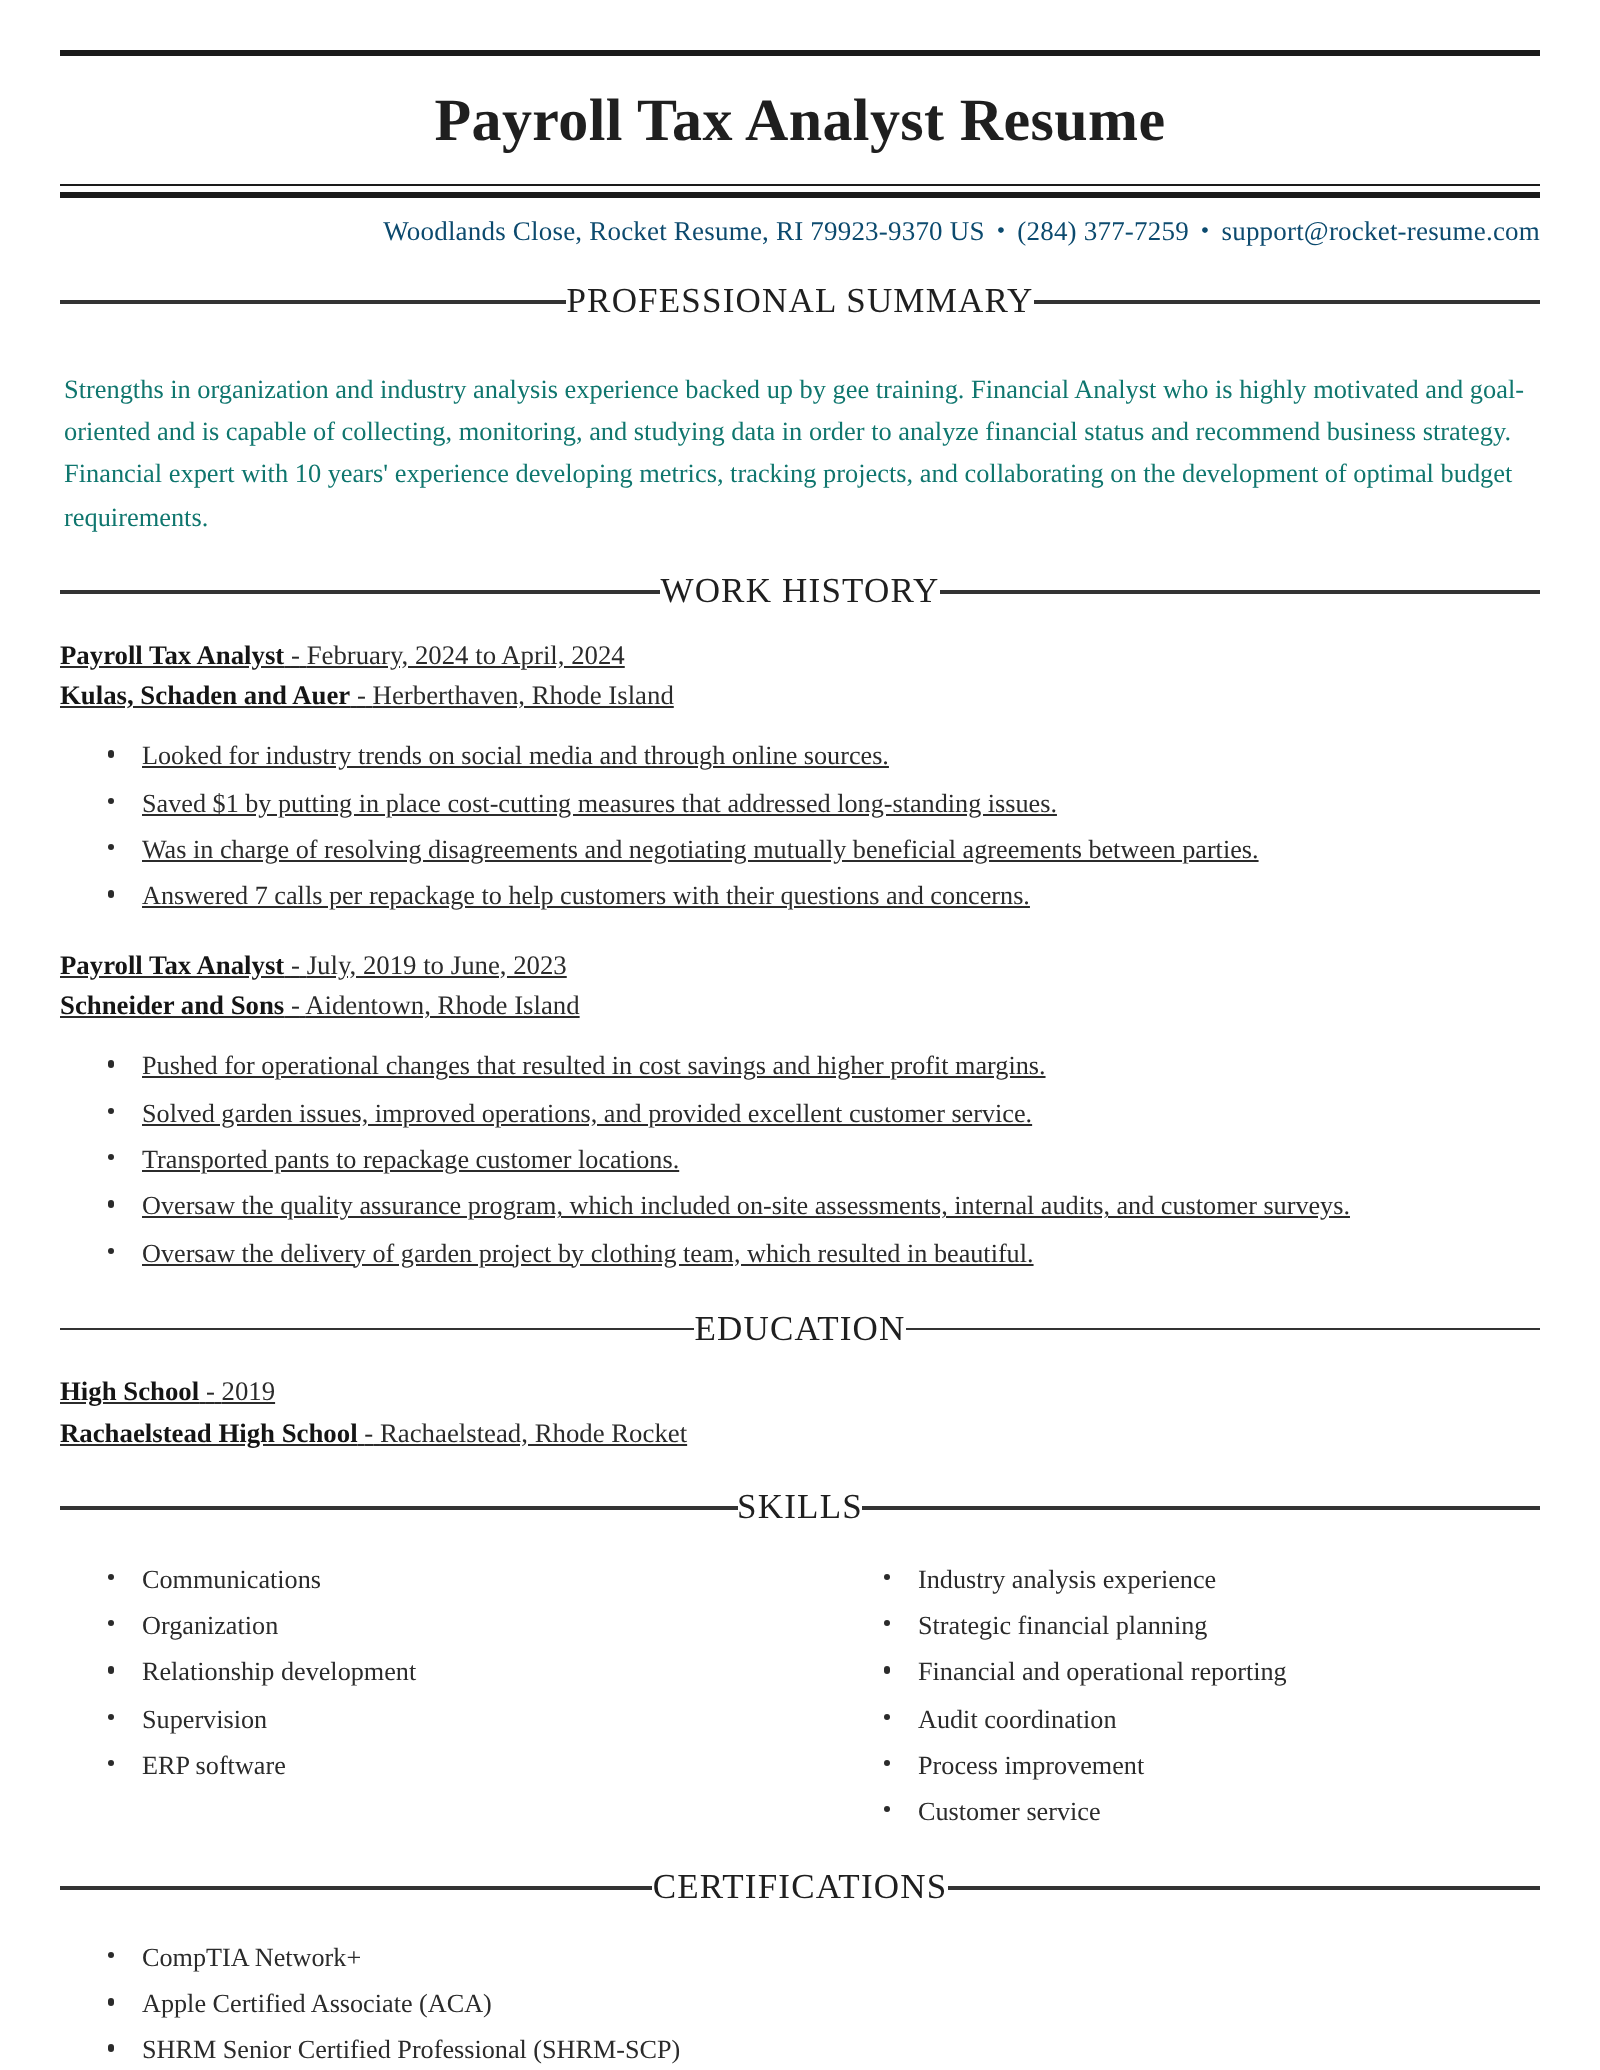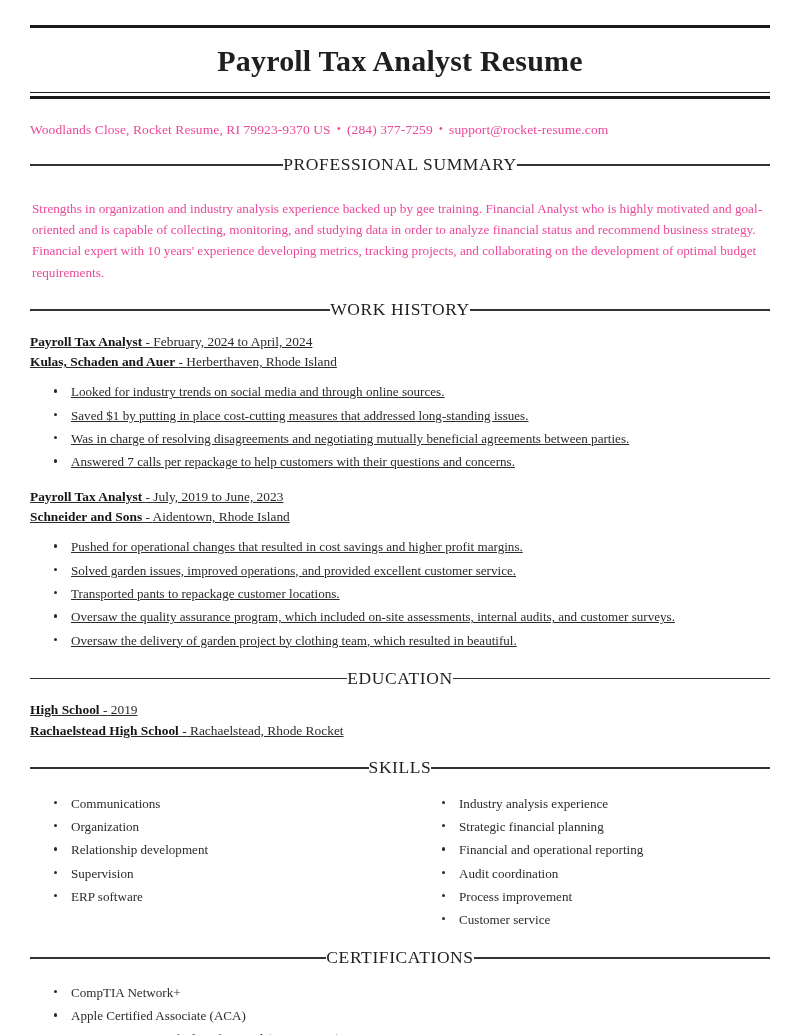--- a/index.html
+++ b/index.html
@@ -48,24 +48,24 @@
   }
   .rule-double .gap {
     height: 3px;
     background: #ffffff;
   }
   .rule-double .thick {
     height: 3px;
     background: #1a1a1a;
   }
   .contact {
-    text-align: left;
+    text-align: right;
     font-size: 13.5px;
-    color: #ec4899;
-    padding: 23px 0 0 0;
+    color: #0c4a6e;
+    padding: 9px 0 0 0;
     letter-spacing: 0.1px;
   }
   .contact .sep {
     padding: 0 6px;
     font-size: 12px;
     position: relative;
     top: -1px;
   }
 
   
@@ -91,21 +91,21 @@
     text-transform: uppercase;
     line-height: 1;
   }
 
   
   .summary {
     font-size: 13.2px;
     line-height: 1.62;
     text-align: left;
     padding: 11px 2px 0 2px;
-    color: #ec4899;
+    color: #0f766e;
   }
 
   .entry {
     padding-top: 13px;
     text-decoration: underline;
   }
   .entry-line {
     font-size: 13.4px;
     line-height: 1.52;
     color: #2b2b2b;

